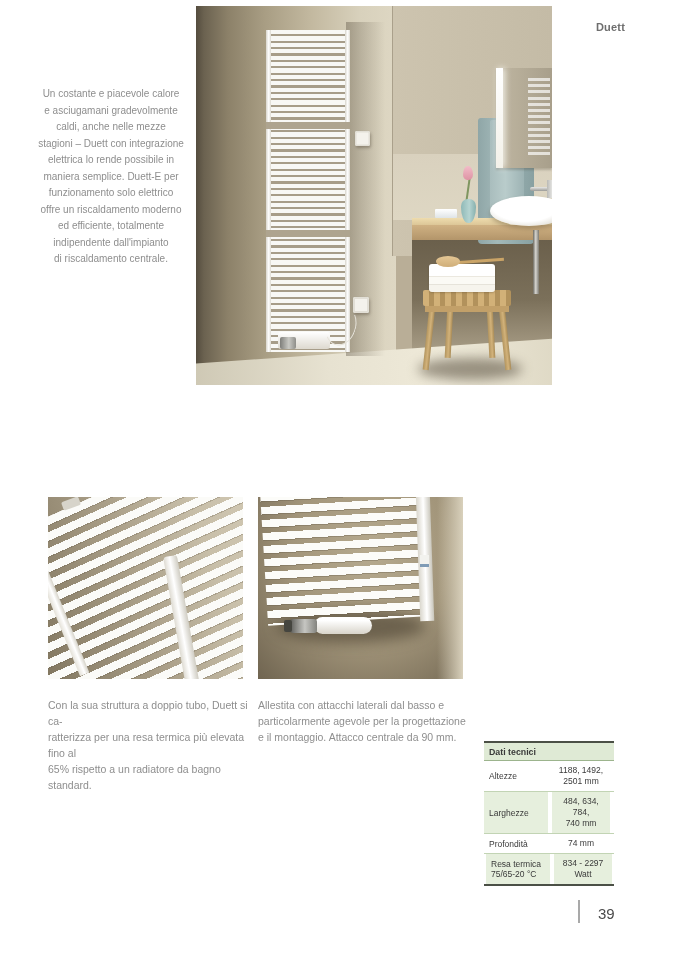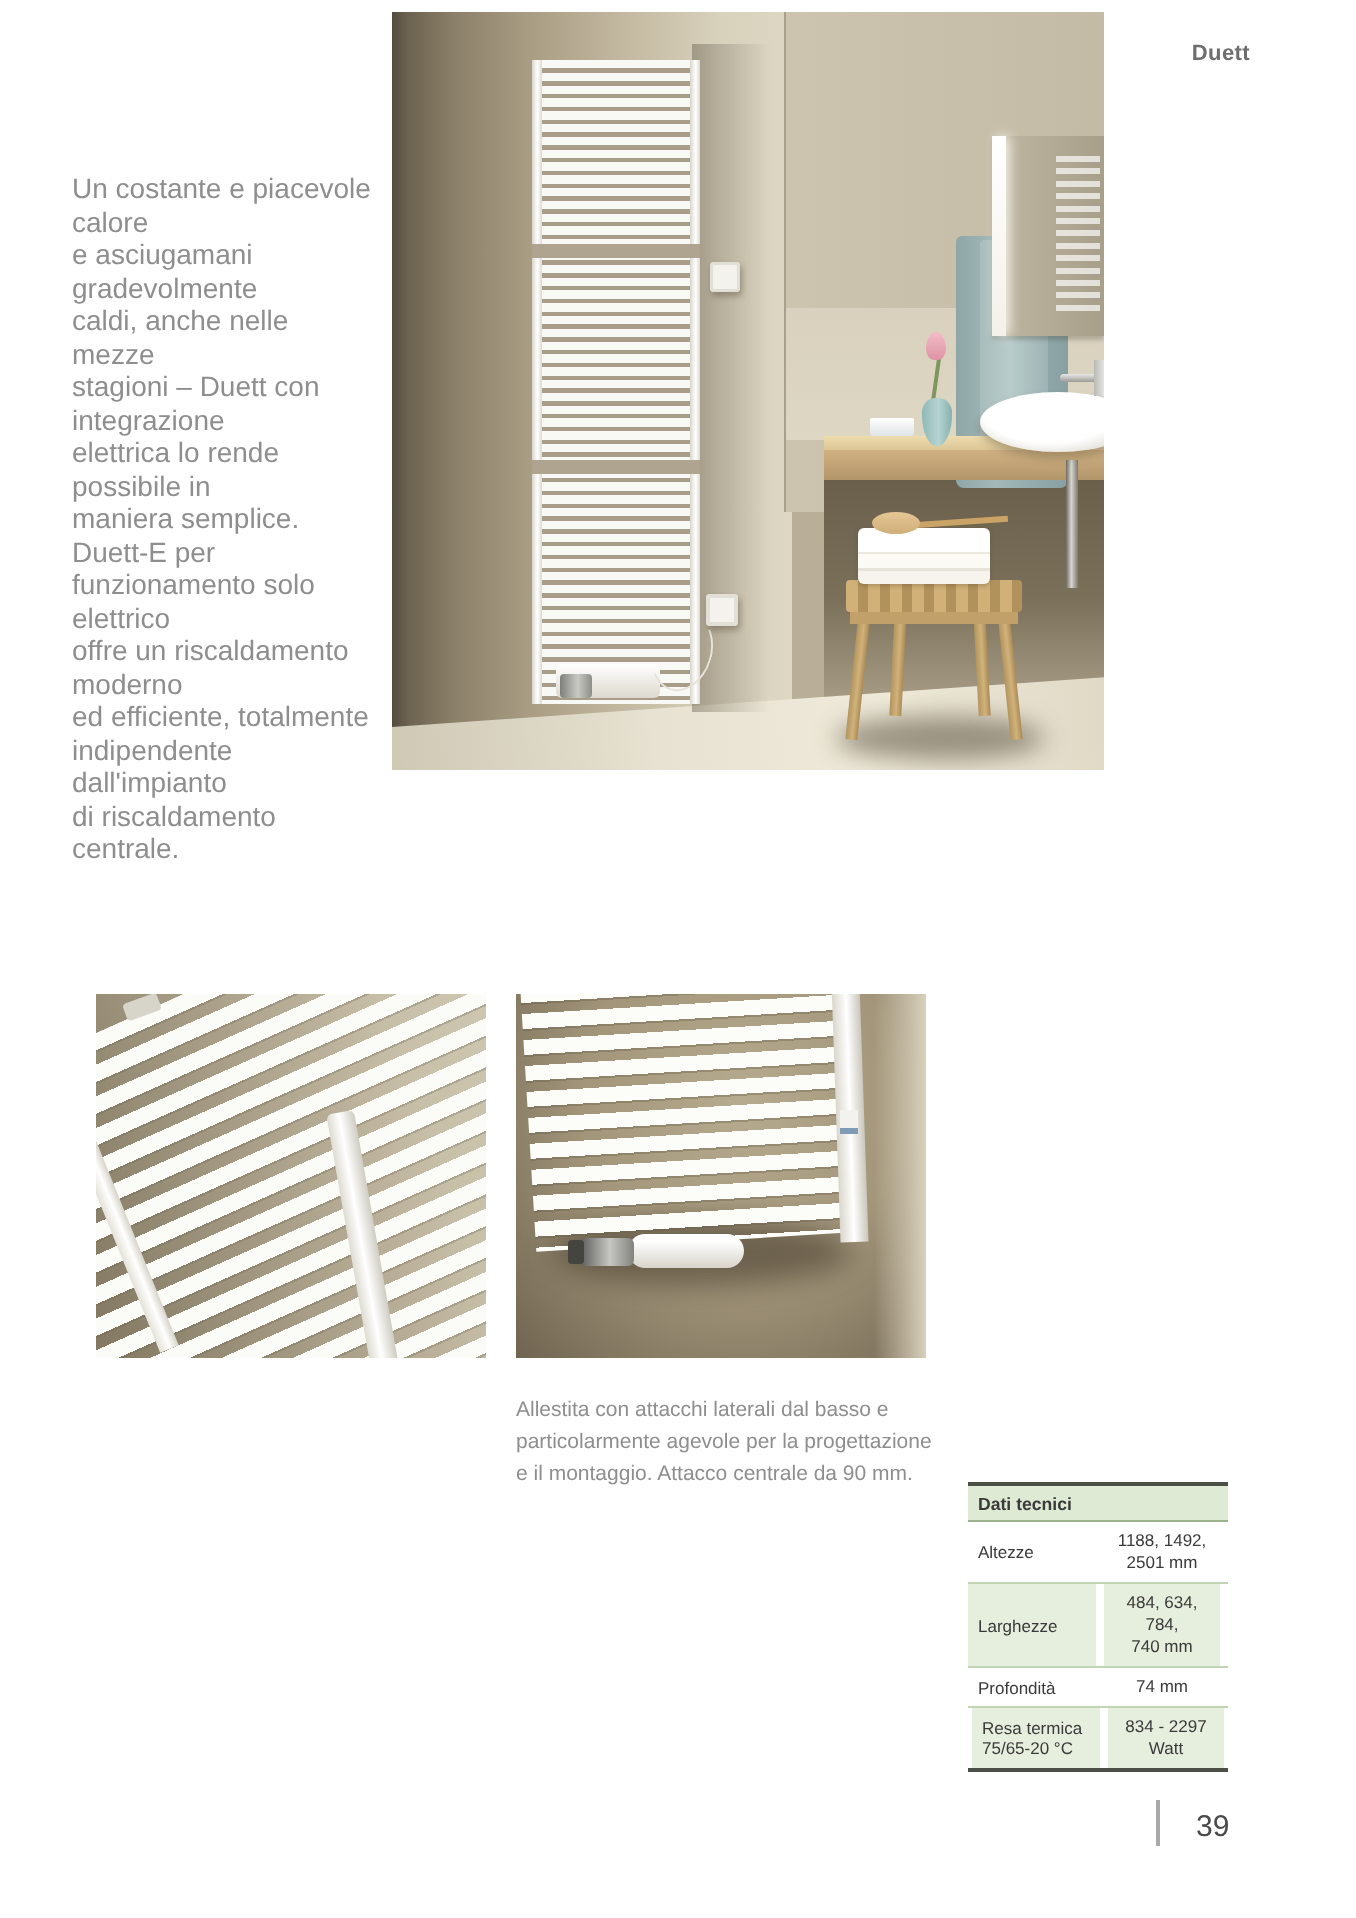--- a/index.html
+++ b/index.html
@@ -4,22 +4,22 @@
 <style>
   * { margin:0; padding:0; box-sizing:border-box; }
   body { background:#ffffff; font-family:"Liberation Sans", sans-serif; }
   .page { position:relative; width:672px; height:959px; background:#ffffff; overflow:hidden; }
 
   
   .doc-header { position:absolute; top:21px; left:0; width:625px; text-align:right;
     font-size:11px; font-weight:bold; color:#6e6e6e; letter-spacing:.2px; }
 
   
-  .intro { position:absolute; left:36px; top:86px; width:150px; text-align:left;
-    font-size:14px; line-height:16.5px; color:#8e8e8e; white-space:pre-line; }
+  .intro { position:absolute; left:36px; top:86px; width:150px; text-align:center;
+    font-size:10px; line-height:16.5px; color:#8e8e8e; white-space:pre-line; }
 
   
   .caption { position:absolute; font-size:10.5px; line-height:16px; color:#8e8e8e; white-space:pre-line; }
   .caption.left { left:48px; top:697px; width:205px; }
   .caption.right { left:258px; top:697px; width:210px; }
 
   
   .photo-main { position:absolute; left:196px; top:6px; width:356px; height:379px; overflow:hidden;
     background:#b9ae97; }
   .pm-wall-left { position:absolute; left:0; top:0; width:200px; height:100%;
@@ -216,20 +216,23 @@
     <div class="d2-light"></div>
     <div class="d2-shadow"></div>
     <div class="d2-tubes"></div>
     <div class="d2-rail"></div>
     <div class="d2-label"></div>
     <div class="d2-valve-body"></div>
     <div class="d2-valve-chrome"></div>
     <div class="d2-valve-ring"></div>
   </div>
 
+  <div class="caption left">Con la sua struttura a doppio tubo, Duett si ca-
+ratterizza per una resa termica più elevata fino al
+65% rispetto a un radiatore da bagno standard.</div>
   <div class="caption right">Allestita con attacchi laterali dal basso e
 particolarmente agevole per la progettazione
 e il montaggio. Attacco centrale da 90 mm.</div>
 
   <div class="tech">
     <div class="tech-header">Dati tecnici</div>
     <div class="tech-row white">
       <div class="cell-l">Altezze</div>
       <div class="cell-gap"></div>
       <div class="cell-v">1188, 1492,

